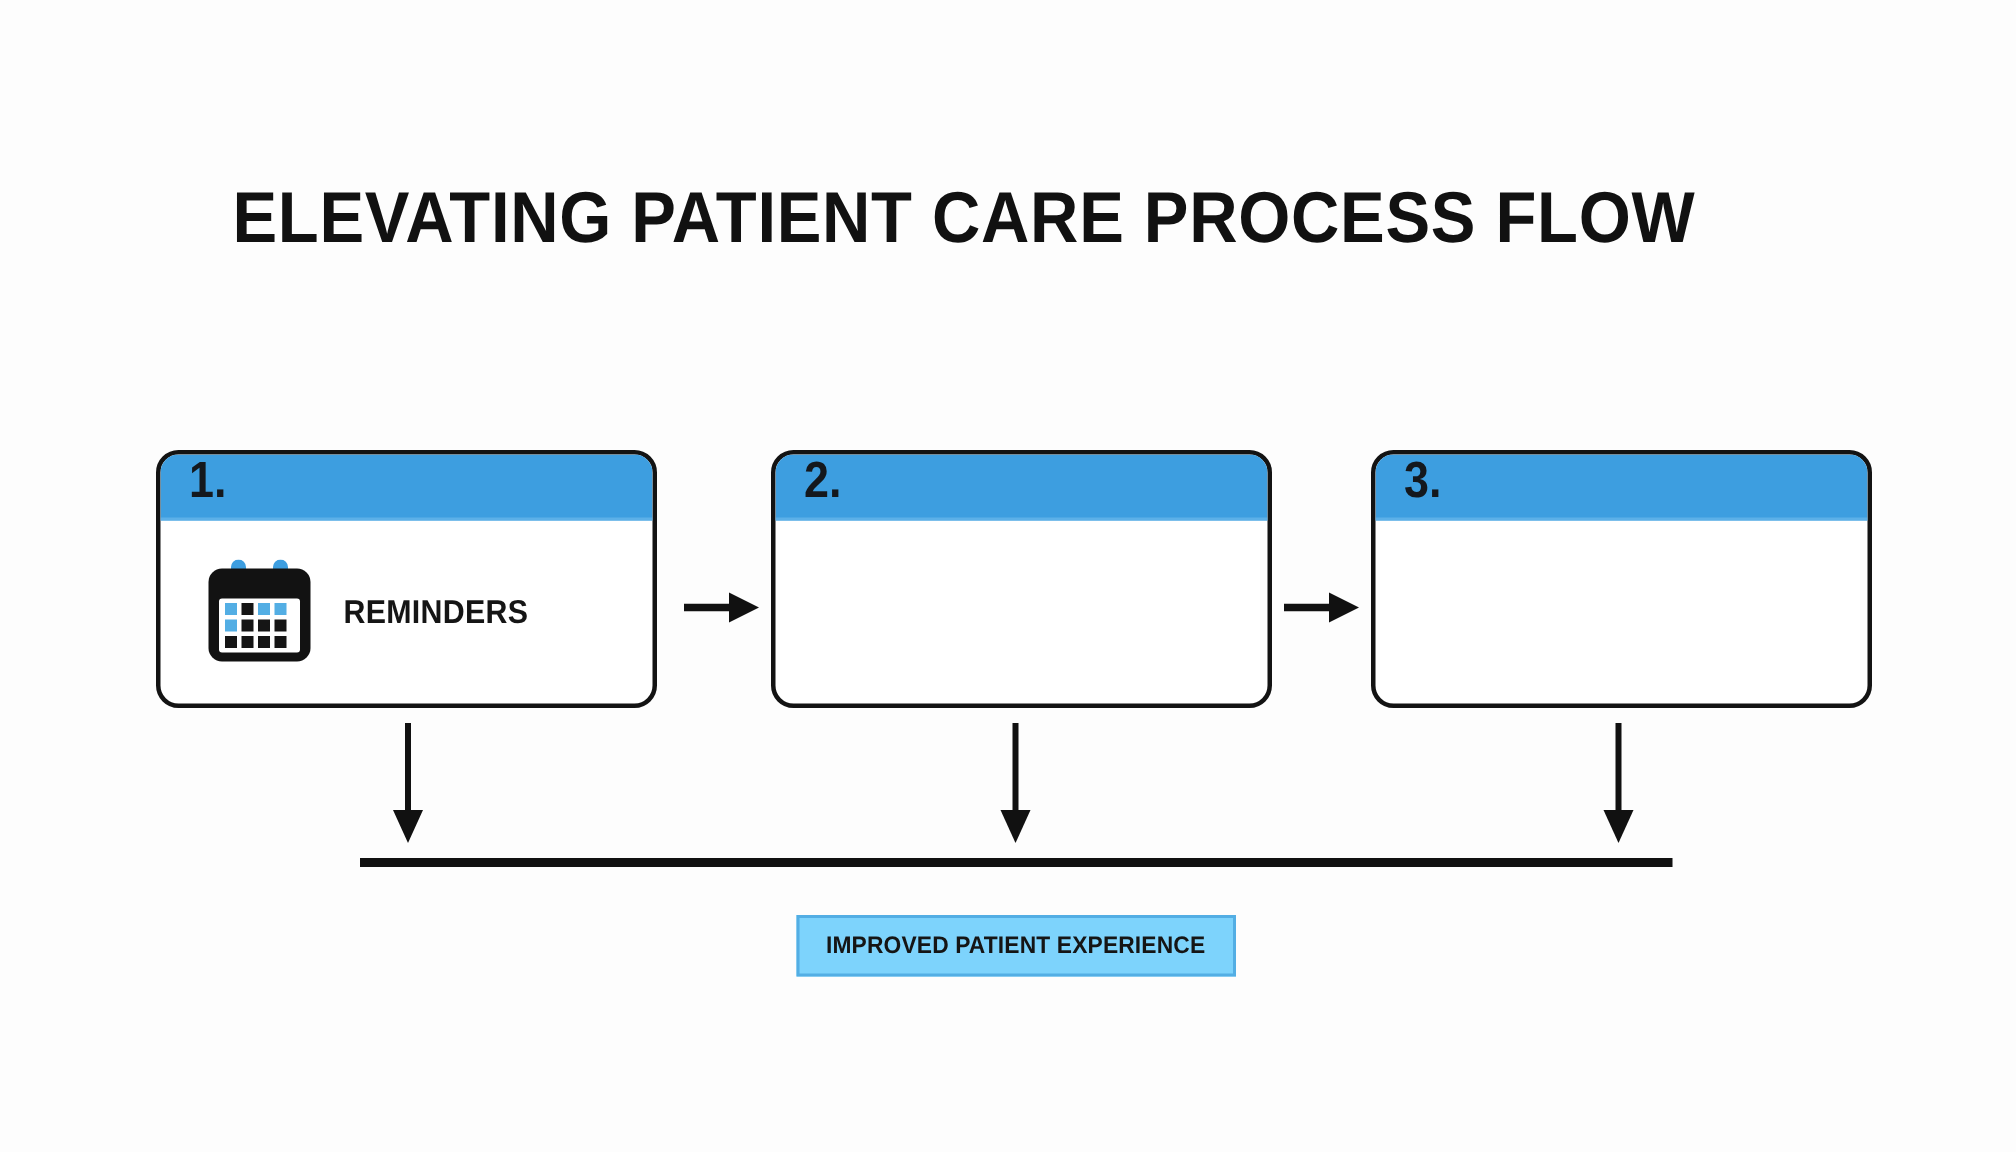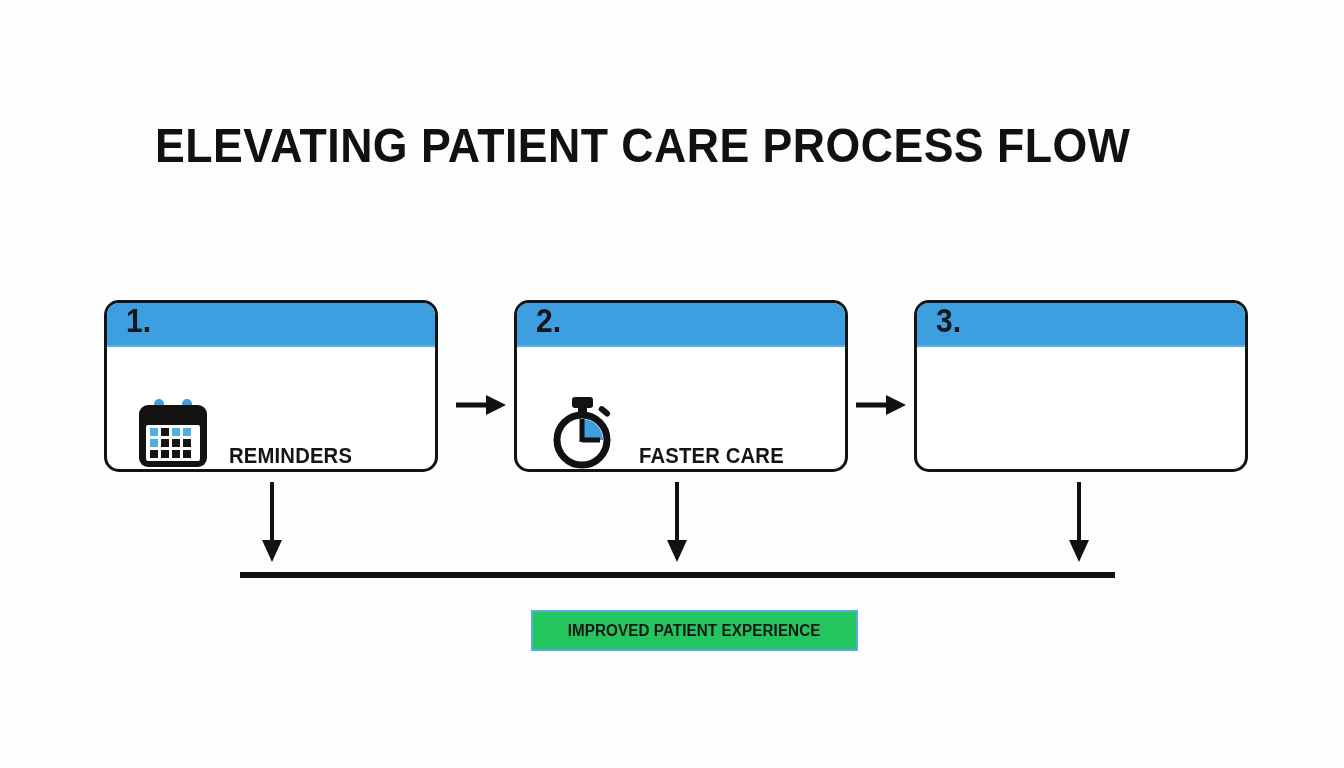--- a/index.html
+++ b/index.html
@@ -79,21 +79,21 @@
     transform-origin: left top;
   }
 
   .card-body {
     position: absolute;
     left: 0;
     right: 0;
     top: 44px;
     bottom: 0;
     display: flex;
-    align-items: flex-end;
+    align-items: center;
   }
   .card-icon {
     width: 100px;
     min-width: 100px;
     display: flex;
     align-items: center;
     justify-content: center;
     margin-left: 16px;
   }
   .card-label {
@@ -106,25 +106,25 @@
     transform-origin: left center;
     white-space: nowrap;
     margin-left: 6px;
   }
 
   
   .outcome-box {
     position: absolute;
     left: 531px;
     top: 610px;
-    width: 327px;
+    width: 293px;
     height: 41px;
     box-sizing: border-box;
     border: 2px solid #53aee4;
-    background: #22c55e;
+    background: #7dd3fc;
     display: flex;
     align-items: center;
     justify-content: center;
   }
   .outcome-text {
     font-family: "Liberation Sans", sans-serif;
     font-weight: bold;
     font-size: 16px;
     color: #151515;
     letter-spacing: 0.1px;
@@ -205,39 +205,20 @@
           </svg>
         </div>
         <div class="card-label">REMINDERS</div>
       </div>
     </div>
 
     <div class="card c2">
       <div class="card-header">
         <span class="card-number">2.</span>
       </div>
-      <div class="card-body">
-        <div class="card-icon">
-          <svg width="74" height="74" viewBox="0 0 74 74">
-
-            <rect x="26" y="2" width="21" height="11" rx="3" fill="#121212"></rect>
-            <rect x="32" y="9" width="9" height="9" fill="#121212"></rect>
-
-            <rect x="52" y="13" width="13" height="6" rx="3" fill="#121212" transform="rotate(40 58 16)"></rect>
-
-            <circle cx="36" cy="45" r="25" fill="none" stroke="#121212" stroke-width="7"></circle>
-
-            <path d="M36 45 L36 24 A21 21 0 0 1 57 45 Z" fill="#3d9ee0"></path>
-
-            <rect x="33.5" y="24" width="5" height="23" fill="#121212"></rect>
-            <rect x="36" y="42.5" width="18" height="5" fill="#121212"></rect>
-          </svg>
-        </div>
-        <div class="card-label">FASTER CARE</div>
-      </div>
     </div>
 
     <div class="card c3">
       <div class="card-header">
         <span class="card-number">3.</span>
       </div>
     </div>
 
   </div>
 

